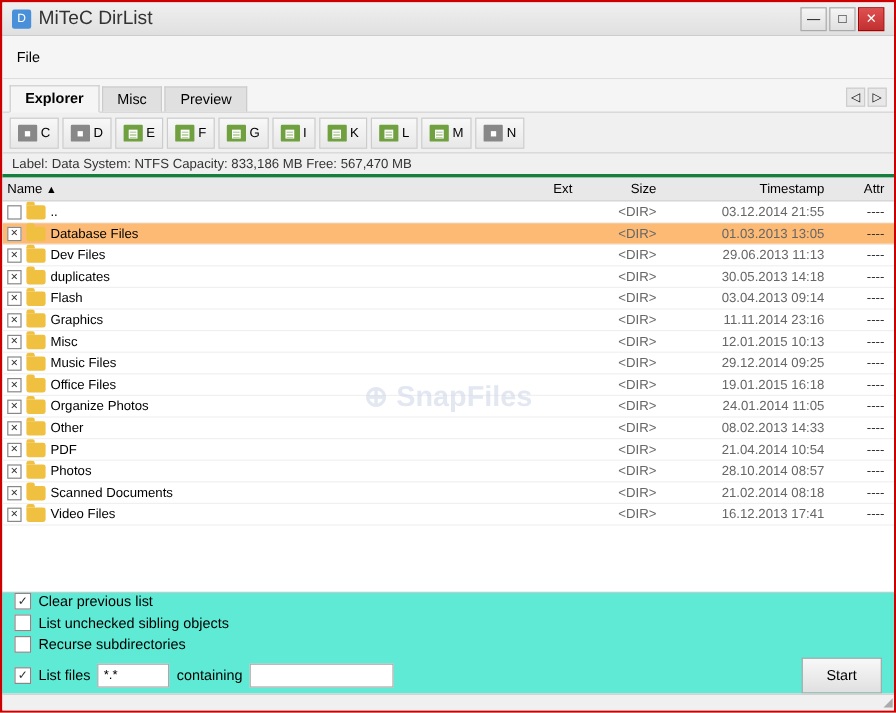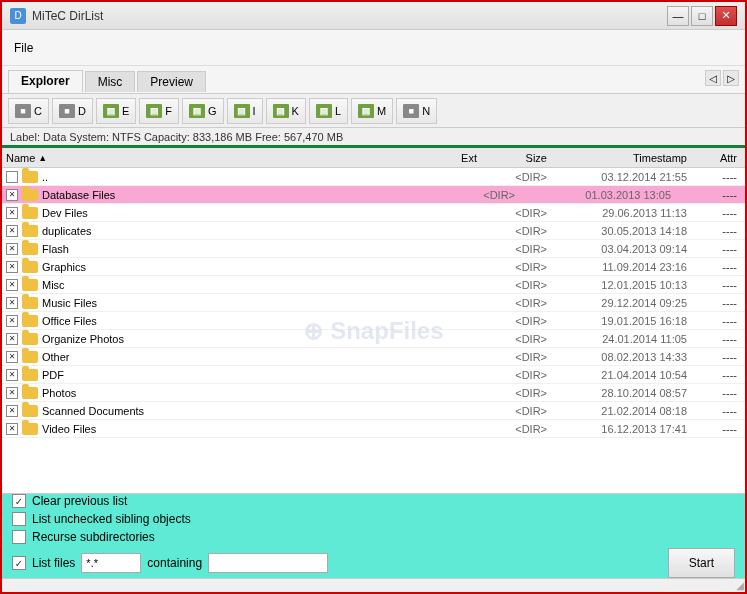--- a/index.html
+++ b/index.html
@@ -38,21 +38,21 @@
       height: 16px;
       background: #4a90d9;
       border-radius: 2px;
       font-size: 10px;
       display: flex;
       align-items: center;
       justify-content: center;
       color: white;
     }
     .title-text {
-      font-size: 12px;
+      font-size: 16px;
       font-weight: normal;
       color: #333;
     }
     .title-buttons {
       display: flex;
       gap: 2px;
     }
     .title-btn {
       width: 22px;
       height: 20px;
@@ -80,21 +80,21 @@
     .menu-item {
       padding: 2px 8px;
       cursor: pointer;
       font-size: 12px;
     }
     .tabs-bar {
       background: #f5f5f5;
       border-bottom: 1px solid #ccc;
       padding: 4px 6px 0 6px;
       display: flex;
-      align-items: flex-start;
+      align-items: center;
       justify-content: space-between;
       height: 28px;
     }
     .tabs-left { display: flex; gap: 0; align-items: flex-end; }
     .tab {
       padding: 3px 12px;
       border: 1px solid #ccc;
       background: #e0e0e0;
       cursor: pointer;
       font-size: 12px;
@@ -205,21 +205,21 @@
     }
     .file-row {
       display: grid;
       grid-template-columns: 1fr 60px 70px 140px 50px;
       padding: 1px 4px;
       font-size: 11px;
       align-items: center;
       height: 18px;
       border-bottom: 1px solid #f0f0f0;
     }
-    .file-row.selected { background: #f9a8d4; gap: 16px; }
+    .file-row.selected { background: #fdba74; }
     .file-name-cell {
       display: flex;
       align-items: center;
       gap: 4px;
     }
     .file-checkbox {
       width: 12px;
       height: 12px;
       border: 1px solid #888;
       background: white;
@@ -480,21 +480,21 @@
     </div>
 
     <div class="file-row">
       <div class="file-name-cell">
         <div class="file-checkbox checked"></div>
         <div class="folder-icon"></div>
         <span>Graphics</span>
       </div>
       <div class="col-ext-val"></div>
       <div class="col-size-val">&lt;DIR&gt;</div>
-      <div class="col-ts-val">11.09.2014 23:16</div>
+      <div class="col-ts-val">11.11.2014 23:16</div>
       <div class="col-attr-val">----</div>
     </div>
 
     <div class="file-row">
       <div class="file-name-cell">
         <div class="file-checkbox checked"></div>
         <div class="folder-icon"></div>
         <span>Misc</span>
       </div>
       <div class="col-ext-val"></div>

